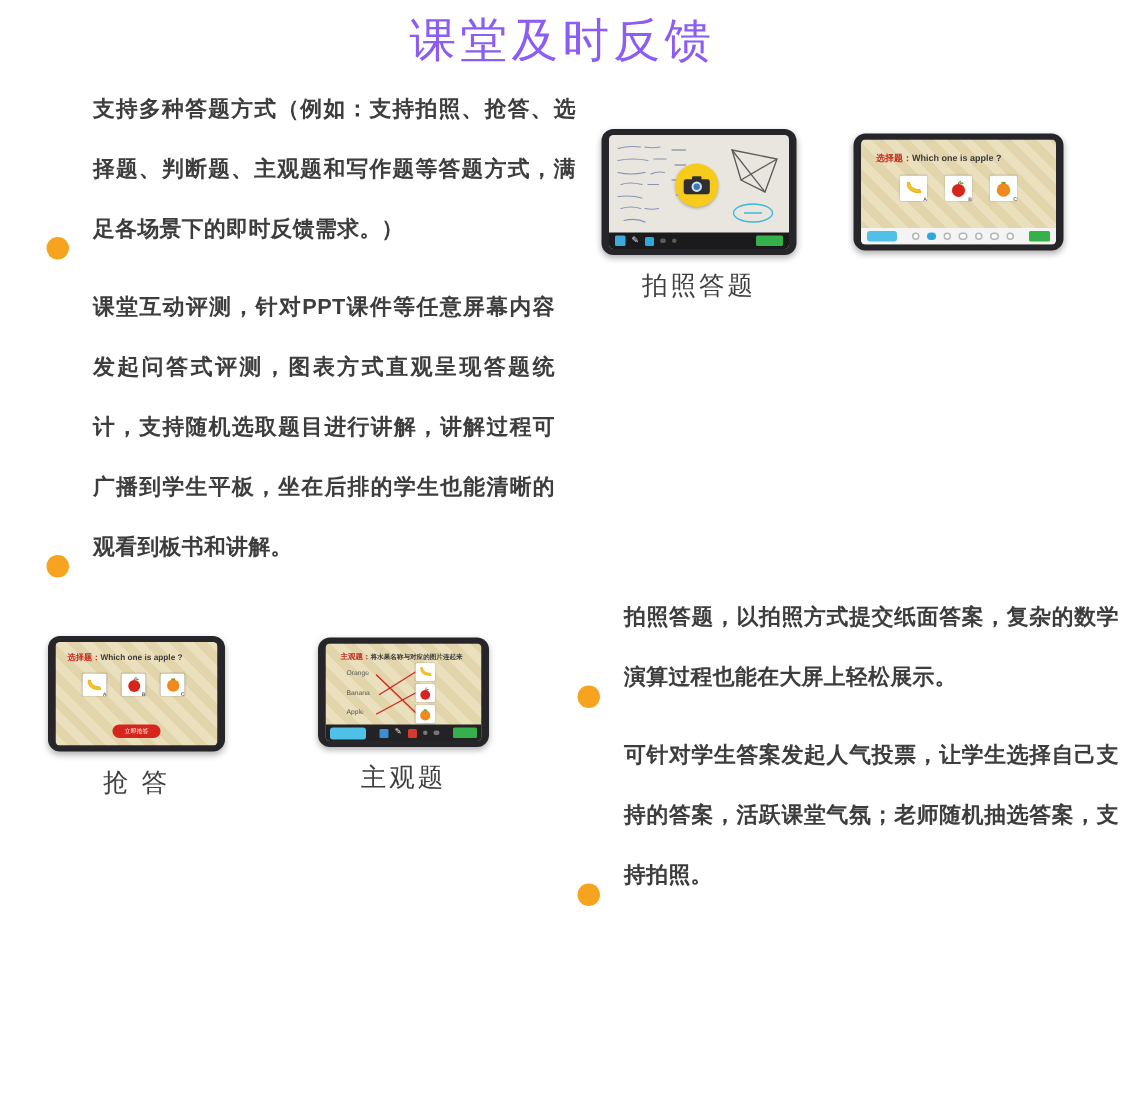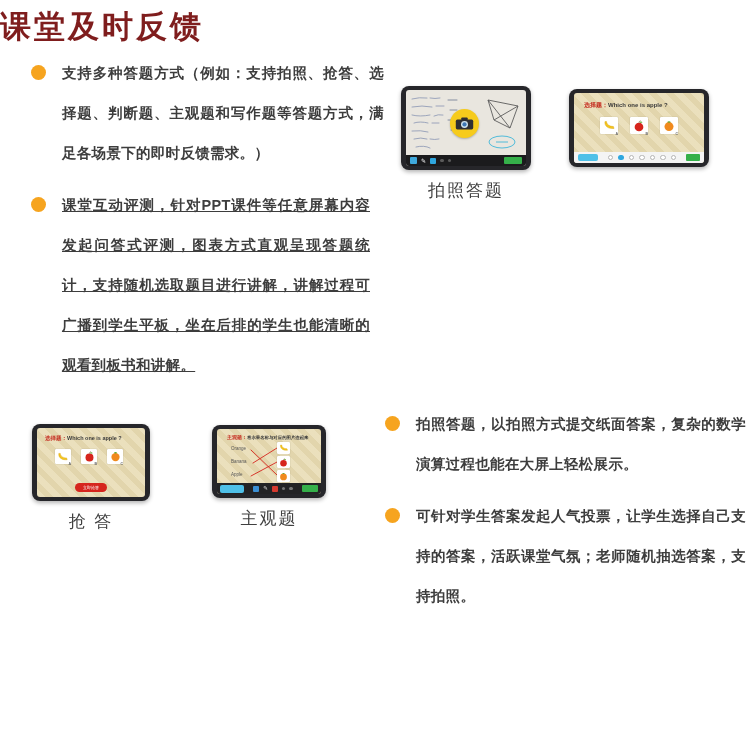--- a/index.html
+++ b/index.html
@@ -1,31 +1,31 @@
 <!DOCTYPE html>
 <html><head>
 <meta charset="utf-8">
 <style>
   html,body{margin:0;padding:0;background:#ffffff;}
   body{font-family:"Liberation Sans","DejaVu Sans",sans-serif;}
   .canvas{position:relative;width:750px;height:735px;background:#ffffff;overflow:hidden;}
 
-  .page-title{position:absolute;top:6px;left:0;width:100%;text-align:left;
-    font-size:31px;font-weight:700;color:#7f1d1d;letter-spacing:3px;}
+  .page-title{position:absolute;top:6px;left:0;width:100%;text-align:center;
+    font-size:31px;font-weight:400;color:#8b5cf6;letter-spacing:3px;}
 
   .col{position:absolute;}
   .left-col{left:31px;top:53px;width:356px;}
-  .right-col{left:385px;top:404px;width:362px;}
-  .bullet{display:flex;align-items:flex-start;margin-bottom:12px;}
+  .right-col{left:385px;top:392px;width:362px;}
+  .bullet{display:flex;align-items:flex-end;margin-bottom:12px;}
   .dot{flex:0 0 15px;width:15px;height:15px;border-radius:50%;background:#F6A41F;
     margin-top:12px;margin-right:16px;}
   .btext{margin:0;font-size:14.5px;line-height:40px;color:#3d3d3d;font-weight:600;
     text-align:justify;letter-spacing:0.3px;}
   .left-col .bullet:nth-child(1) .btext{max-width:322px;}
-  .left-col .bullet:nth-child(2) .btext{max-width:308px;text-decoration:underline;}
+  .left-col .bullet:nth-child(2) .btext{max-width:308px;}
   .right-col .btext{max-width:330px;}
 
   .mock{position:absolute;}
   .bezel{background:#26262a;border-radius:8px;padding:4px 5px;
     box-shadow:0 2px 4px rgba(0,0,0,0.30);}
   .screen{position:relative;border-radius:3px;overflow:hidden;}
   .cream{background:
     repeating-linear-gradient(45deg, rgba(255,255,255,0.16) 0 6px, rgba(0,0,0,0.025) 6px 12px),
     #E7DAB0;}
   .tab-label{margin-top:9px;text-align:center;font-size:17px;color:#3f3f3f;letter-spacing:2px;}

